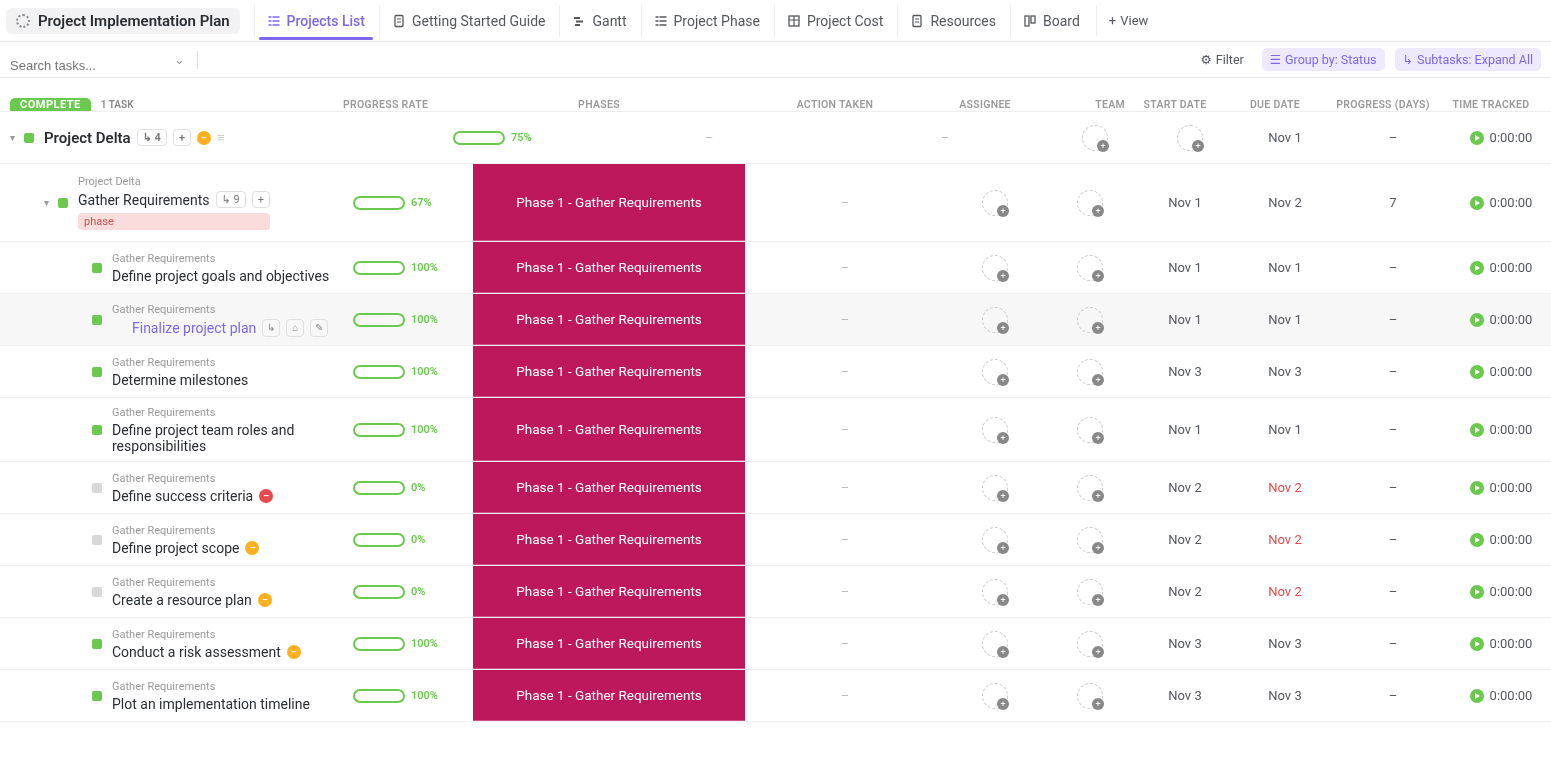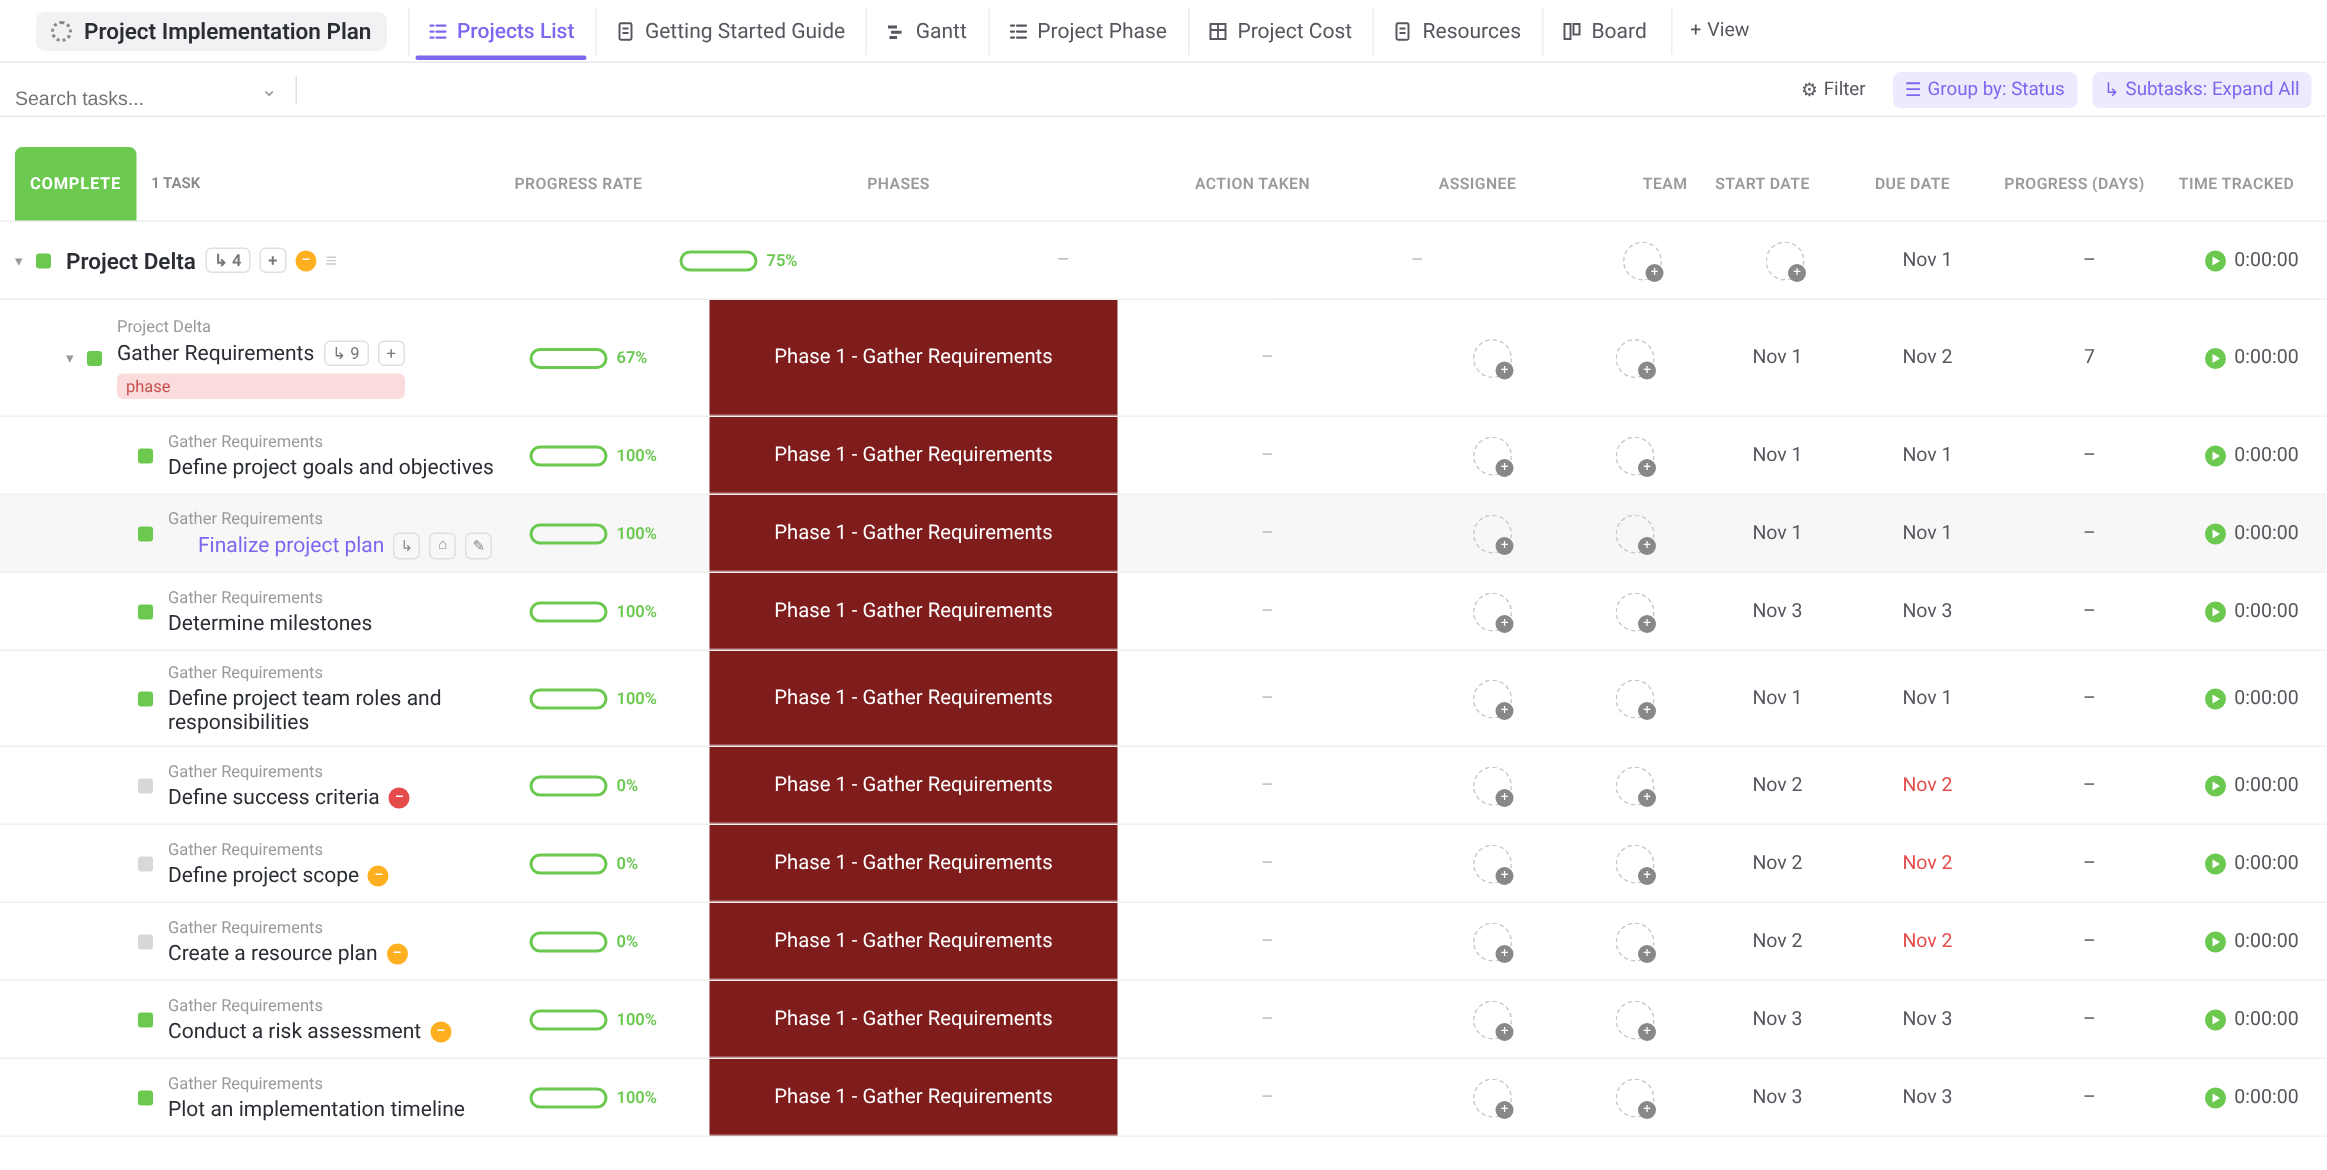--- a/index.html
+++ b/index.html
@@ -1,18 +1,18 @@
 <!DOCTYPE html>
 <html><head>
 <meta charset="utf-8">
 <style>
   * { box-sizing: border-box; margin: 0; padding: 0; }
   body { font-family: -apple-system, BlinkMacSystemFont, "Segoe UI", Roboto, sans-serif; font-size: 13px; color: #2a2e34; background: #fff; width:1551px; }
   
-  .topbar { display:flex; align-items:center; height:42px; border-bottom:1px solid #e8e8ea; padding:0 24px; gap:4px; }
+  .topbar { display:flex; align-items:center; height:42px; border-bottom:1px solid #e8e8ea; padding:0 6px; gap:4px; }
   .breadcrumb-box { display:flex; align-items:center; gap:8px; padding:4px 10px; border-radius:6px; background:#f2f2f4; }
   .bc-icon { width:14px;height:14px;border:2px dotted #888;border-radius:50%; }
   .bc-title { font-weight:600; font-size:15px; }
   .tabs { display:flex; align-items:center; gap:2px; margin-left:10px; }
   .tab { display:flex; align-items:center; gap:6px; padding:8px 12px; color:#54575d; cursor:pointer; border-left:1px solid #eee; font-size:14px; position:relative;}
   .tab.active { color:#7b68ee; font-weight:500;}
   .tab.active::after { content:""; position:absolute; left:4px; right:4px; bottom:-3px; height:3px; background:#7b68ee; border-radius:2px;}
   .tab-icon { width:14px;height:14px; display:inline-block; }
   .add-view { display:flex; align-items:center; gap:4px; padding:8px 12px; color:#54575d; cursor:pointer; border-left:1px solid #eee;}
   
@@ -21,21 +21,21 @@
   .search-input { border:none; outline:none; font-size:13px; color:#999; width:120px;margin-top:12px; }
   .chev { color:#999; margin-left:40px; }
   .vbar { width:1px; height:18px; background:#e0e0e0; margin:0 8px;}
   .fb-right { display:flex; align-items:center; gap:10px; }
   .chip { display:flex; align-items:center; gap:4px; padding:4px 8px; border-radius:5px; font-size:12.5px; cursor:pointer;}
   .chip.plain { color:#54575d; }
   .chip.purple { background:#eee9fd; color:#7b68ee; }
   
   .table-wrap { padding:20px 0 0 0;}
   .group-header { display:flex; align-items:center; gap:10px; padding:0 10px;}
-  .complete-badge { background:#6bc950; color:#fff; font-weight:700; font-size:11px; padding:18px 10px; border-radius:5px 5px 0 0; letter-spacing:0.5px;}
+  .complete-badge { background:#6bc950; color:#fff; font-weight:700; font-size:11px; padding:0 10px; border-radius:5px 5px 0 0; letter-spacing:0.5px;}
   .task-count { color:#888; font-size:10px; font-weight:600;}
   .col-headers { display:flex; align-items:center; font-size:10.5px; color:#9a9a9a; font-weight:600; letter-spacing:0.3px; margin-left:auto;}
   .col { text-align:center; }
   .c-prog{width:120px; text-align:left;} .c-phase{width:272px;} .c-action{width:200px;} .c-assignee{width:100px;} .c-team{width:90px;text-align:right;} .c-start{width:100px;} .c-due{width:100px;} .c-dur{width:116px;} .c-time{width:100px;}
   
   .rows { border-top:1px solid #eee; }
   .row { display:flex; align-items:stretch; border-bottom:1px solid #f0f0f0; min-height:52px; }
   .row.hover { background:#f7f7f8;}
   .name-cell { flex:1; display:flex; align-items:center; padding:6px 10px 6px 10px; min-width:0;}
   .indent0 { padding-left:10px;} .indent1{padding-left:44px;} .indent2{padding-left:92px;}
@@ -50,21 +50,21 @@
   .mini-pill { display:inline-flex; align-items:center; gap:3px; border:1px solid #e0e0e0; border-radius:4px; padding:1px 5px; font-size:11px; color:#777; cursor:pointer;}
   .dot-orange{width:14px;height:14px;border-radius:50%;background:#ffb020;display:inline-flex;align-items:center;justify-content:center;color:#fff;font-size:9px;font-weight:bold;}
   .dot-red{width:14px;height:14px;border-radius:50%;background:#e54b4b;display:inline-flex;align-items:center;justify-content:center;color:#fff;font-size:9px;font-weight:bold;}
   .tag-phase{background:#fadcdc;color:#c94f4f;font-size:11px;padding:2px 6px;border-radius:4px;display:inline-block;margin-top:2px;}
   .iconbtn{width:18px;height:18px;border:1px solid #e0e0e0;border-radius:4px;display:inline-flex;align-items:center;justify-content:center;color:#888;font-size:10px;cursor:pointer;}
   .cell { display:flex; align-items:center; justify-content:center; font-size:13px; color:#54575d; }
   .prog-cell{width:120px; justify-content:flex-start; gap:6px;}
   .pbar{width:52px;height:14px;border:2px solid #6bc950;border-radius:8px;overflow:hidden;position:relative;}
   .pbar .fill{height:100%;background:#6bc950;}
   .pct{font-size:11px;color:#6bc950;font-weight:600;}
-  .phase-cell{width:272px;background:#7f1d1d;color:#fff;font-size:13.5px;justify-content:center; border-bottom:1px solid rgba(255,255,255,0.25);}
+  .phase-cell{width:272px;background:#be185d;color:#fff;font-size:13.5px;justify-content:center; border-bottom:1px solid rgba(255,255,255,0.25);}
   .phase-cell.empty{background:transparent;color:#bbb;}
   .action-cell{width:200px;color:#bbb;}
   .assignee-cell{width:100px;} .team-cell{width:90px;}
   .avatar-ph{width:26px;height:26px;border:1.5px dashed #c8c8c8;border-radius:50%;position:relative;}
   .avatar-ph::after{content:"+";position:absolute;right:-2px;bottom:-2px;width:12px;height:12px;border-radius:50%;background:#888;color:#fff;font-size:9px;display:flex;align-items:center;justify-content:center;}
   .start-cell{width:100px;} .due-cell{width:100px;} .dur-cell{width:116px;color:#54575d;} .time-cell{width:100px; gap:6px;}
   .due-red{color:#e54b4b;}
   .play{width:14px;height:14px;border-radius:50%;background:#6bc950;display:flex;align-items:center;justify-content:center;}
   .play::after{content:"";border-left:5px solid #fff;border-top:3px solid transparent;border-bottom:3px solid transparent;margin-left:1px;}
   .desc-icon{color:#ccc;font-size:13px;}

